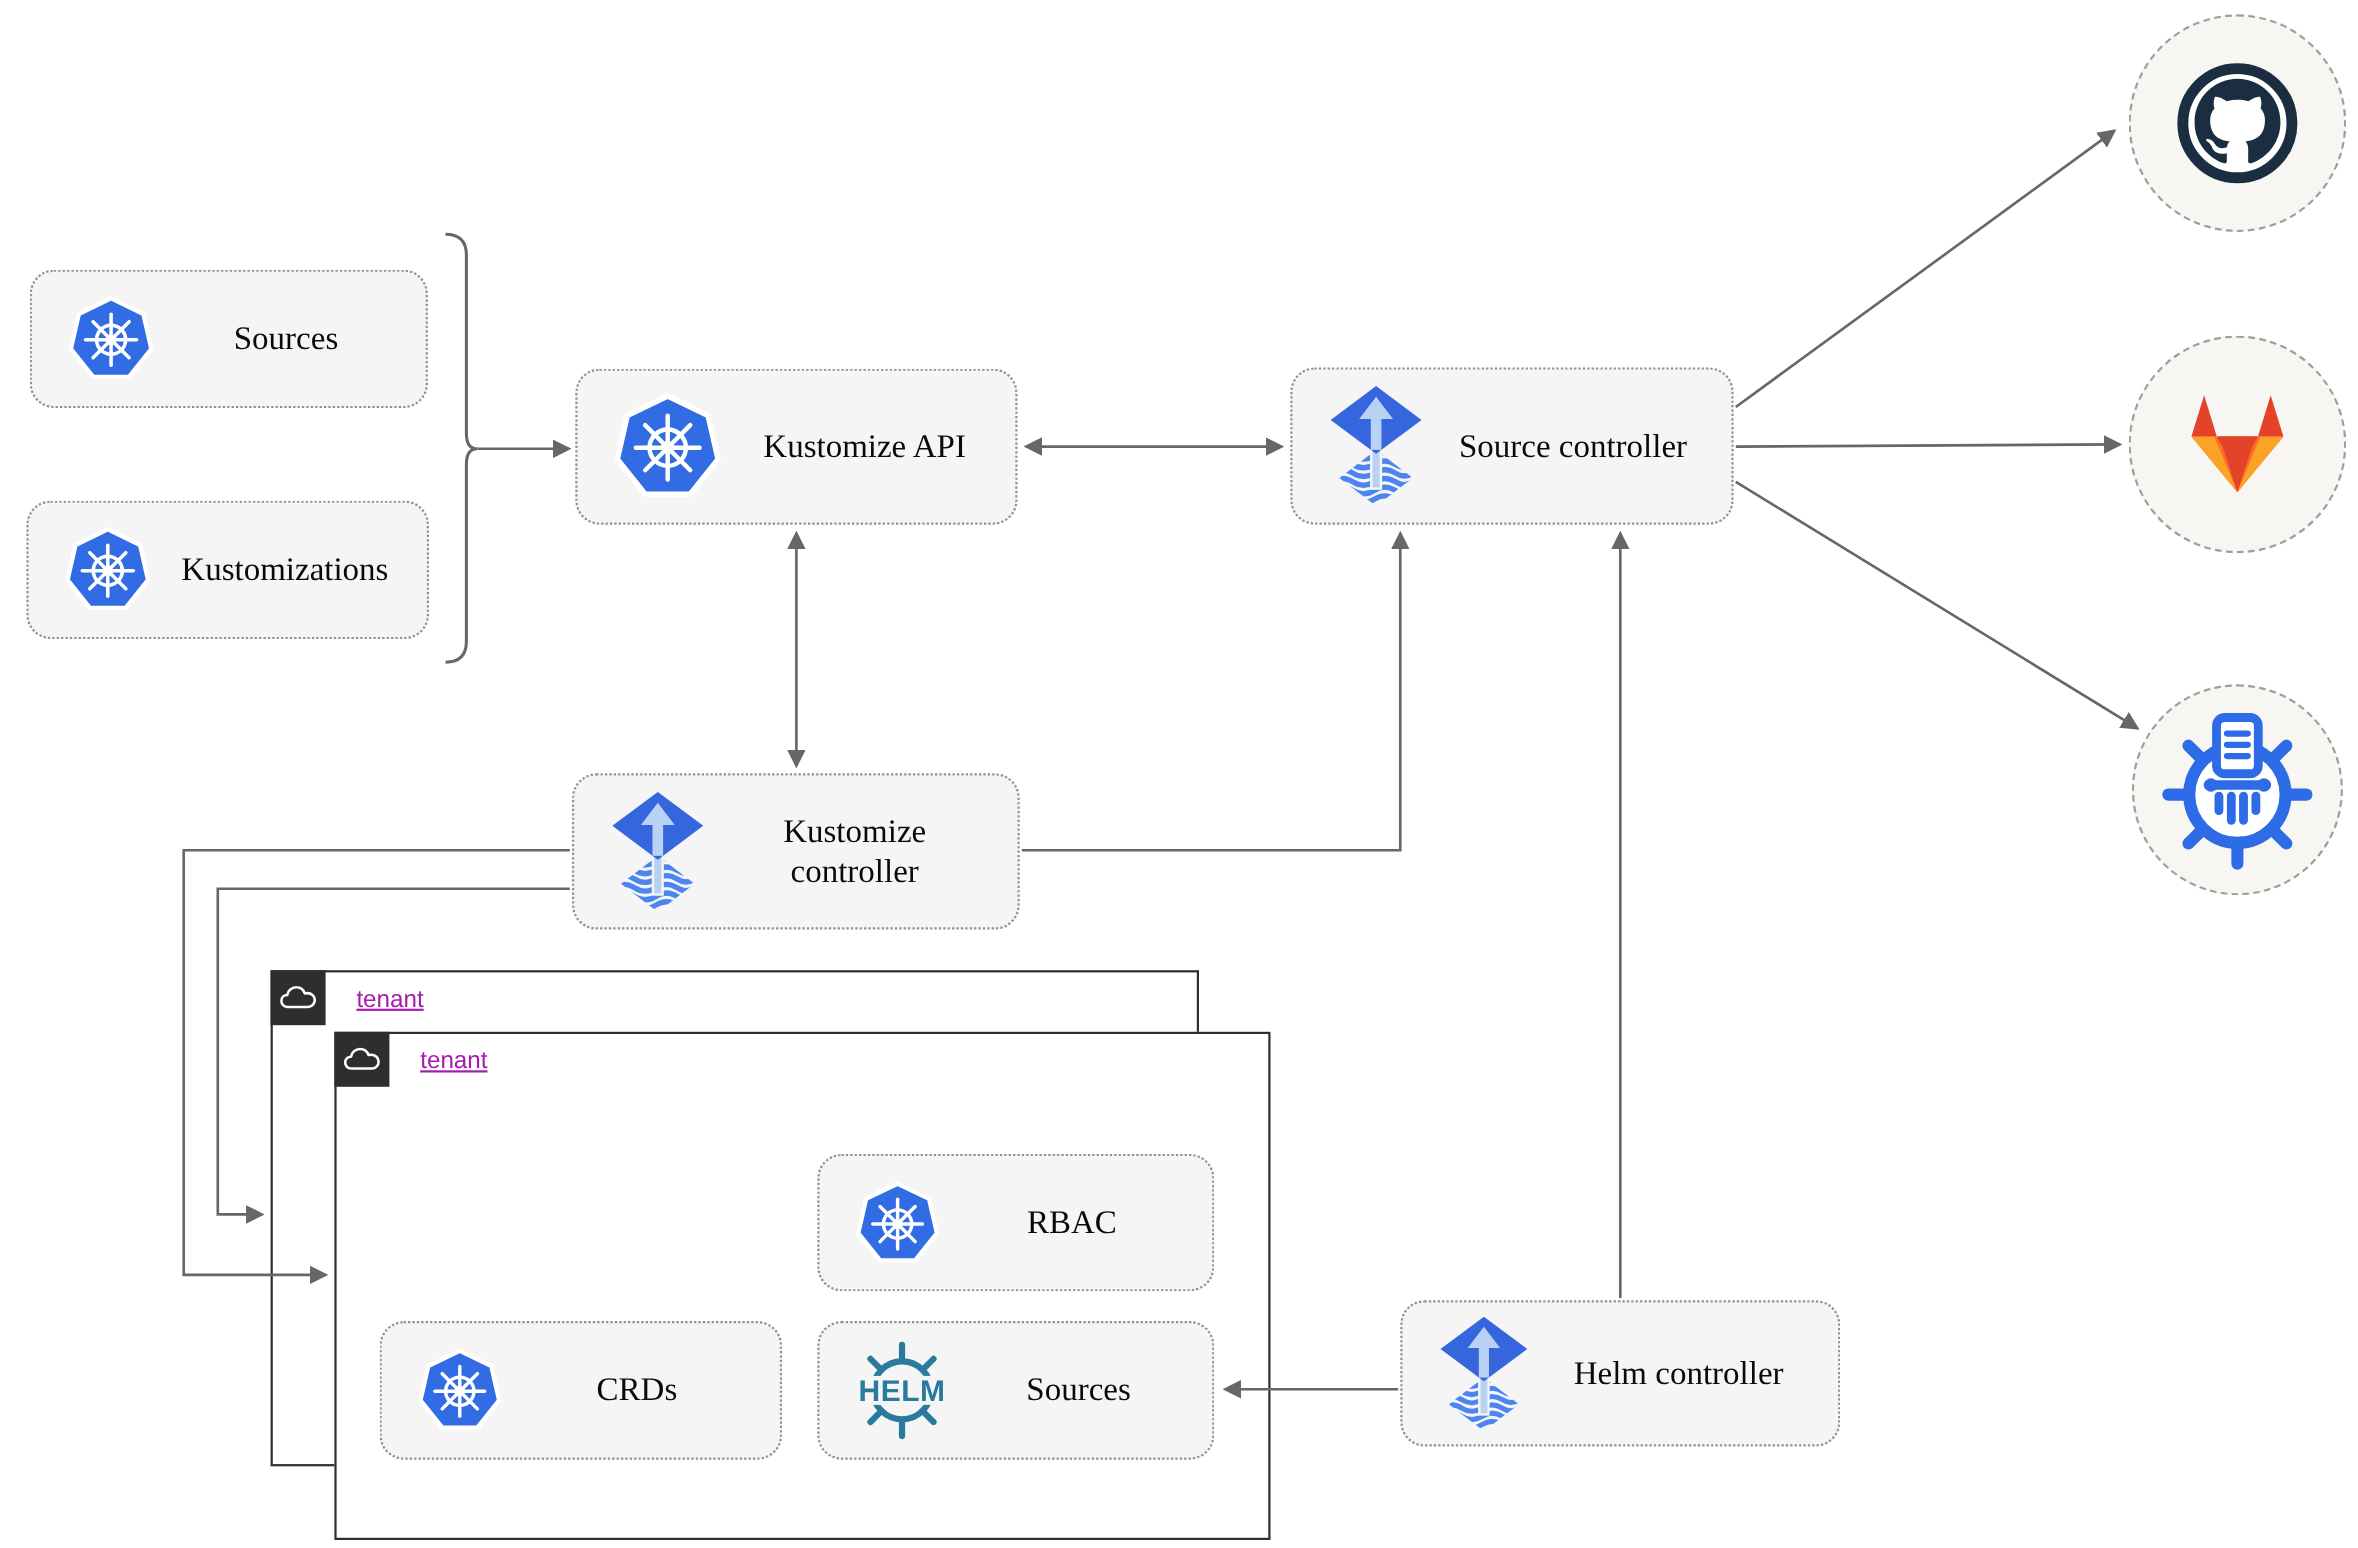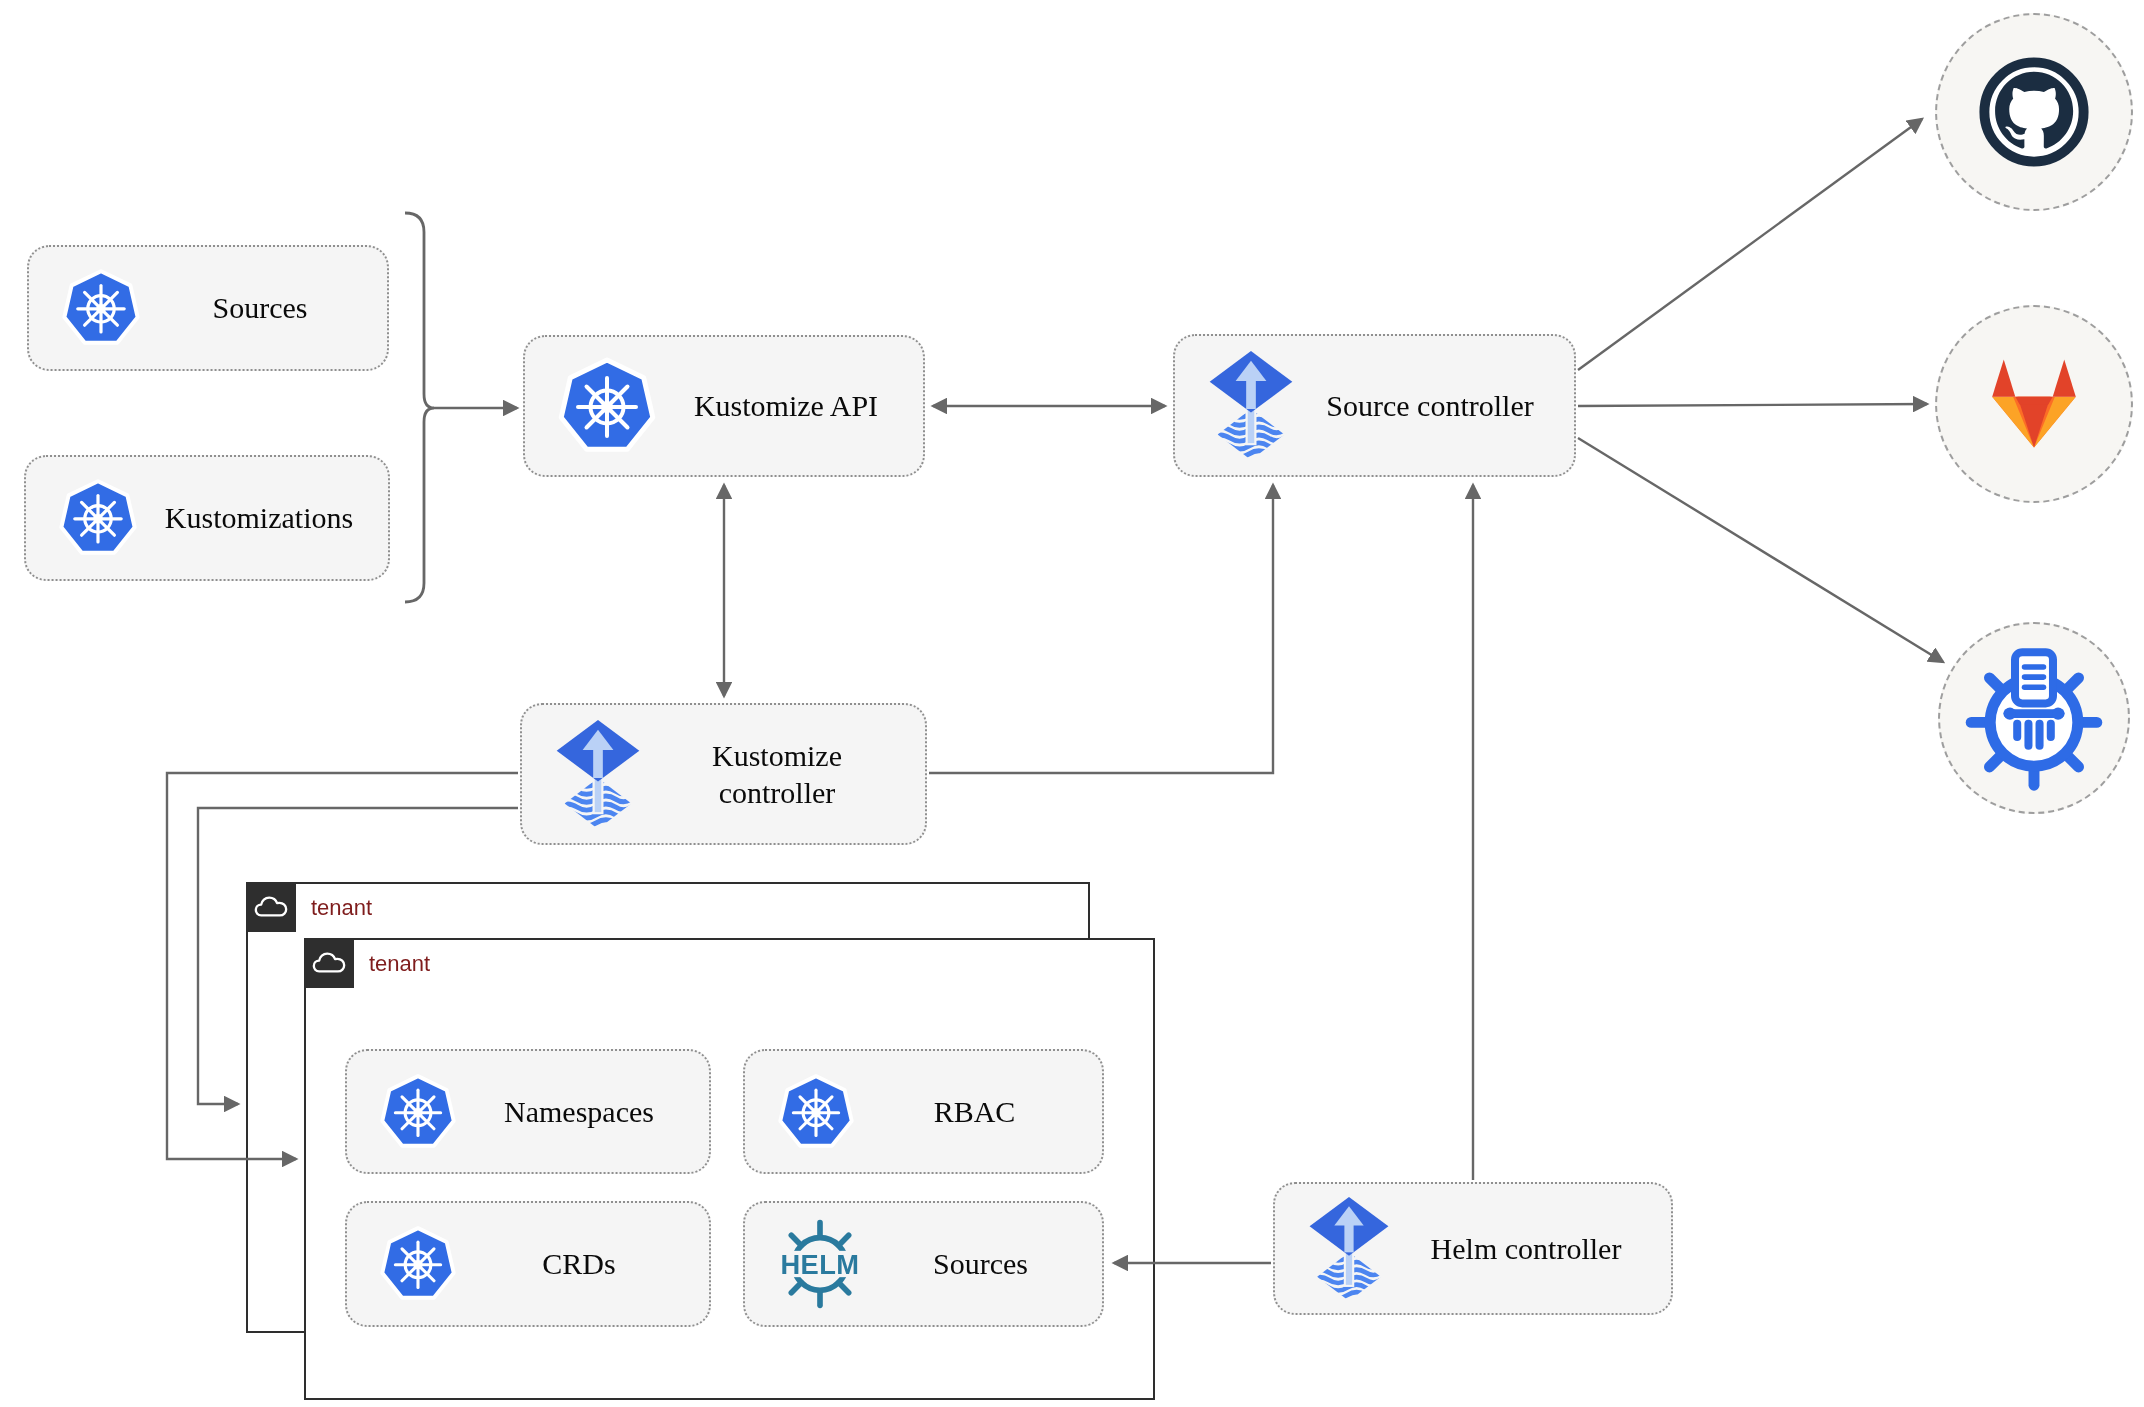--- a/index.html
+++ b/index.html
@@ -38,22 +38,22 @@
   .tenant{
     position:absolute;background:#ffffff;
     border:2.5px solid #2e2e2e;box-sizing:border-box;
   }
   .tenant .badge{
     position:absolute;top:-2.5px;left:-2.5px;
     width:50px;height:50px;background:#2e2e2e;
     display:flex;align-items:center;justify-content:center;
   }
   .tenant .tlabel{
-    position:absolute;top:11px;left:63px;
-    font-size:22px;color:#7f1d1d;
+    position:absolute;top:11px;left:76px;
+    font-size:22px;color:#a21caf;text-decoration:underline;
   }
   #tenant-back{left:246px;top:882px;width:844px;height:451px;z-index:1;}
   #tenant-front{left:304px;top:938px;width:851px;height:462px;z-index:2;}
   
   #edges{
     position:absolute;left:0;top:0;z-index:10;
     pointer-events:none;
   }
   #symdefs{position:absolute;width:0;height:0;overflow:hidden;}
 </style>
@@ -216,26 +216,20 @@
     <div class="lbl" style="max-width:250px">Kustomize controller</div>
   </div>
 
   <div class="node" style="left:1273px;top:1182px;width:400px;height:133px">
     <svg class="icon" width="84" height="104" viewBox="0 0 100 124">
         <use href="#sym-flux"></use>
       </svg>
     <div class="lbl" style="max-width:250px">Helm controller</div>
   </div>
 
-  <div class="node" style="left:345px;top:1049px;width:366px;height:125px">
-    <svg class="icon" width="78" height="78" viewBox="0 0 100 100">
-        <use href="#sym-k8s"></use>
-      </svg>
-    <div class="lbl">Namespaces</div>
-  </div>
 
   <div class="node" style="left:743px;top:1049px;width:361px;height:125px">
     <svg class="icon" width="78" height="78" viewBox="0 0 100 100">
         <use href="#sym-k8s"></use>
       </svg>
     <div class="lbl">RBAC</div>
   </div>
 
   <div class="node" style="left:345px;top:1201px;width:366px;height:126px">
     <svg class="icon" width="78" height="78" viewBox="0 0 100 100">

